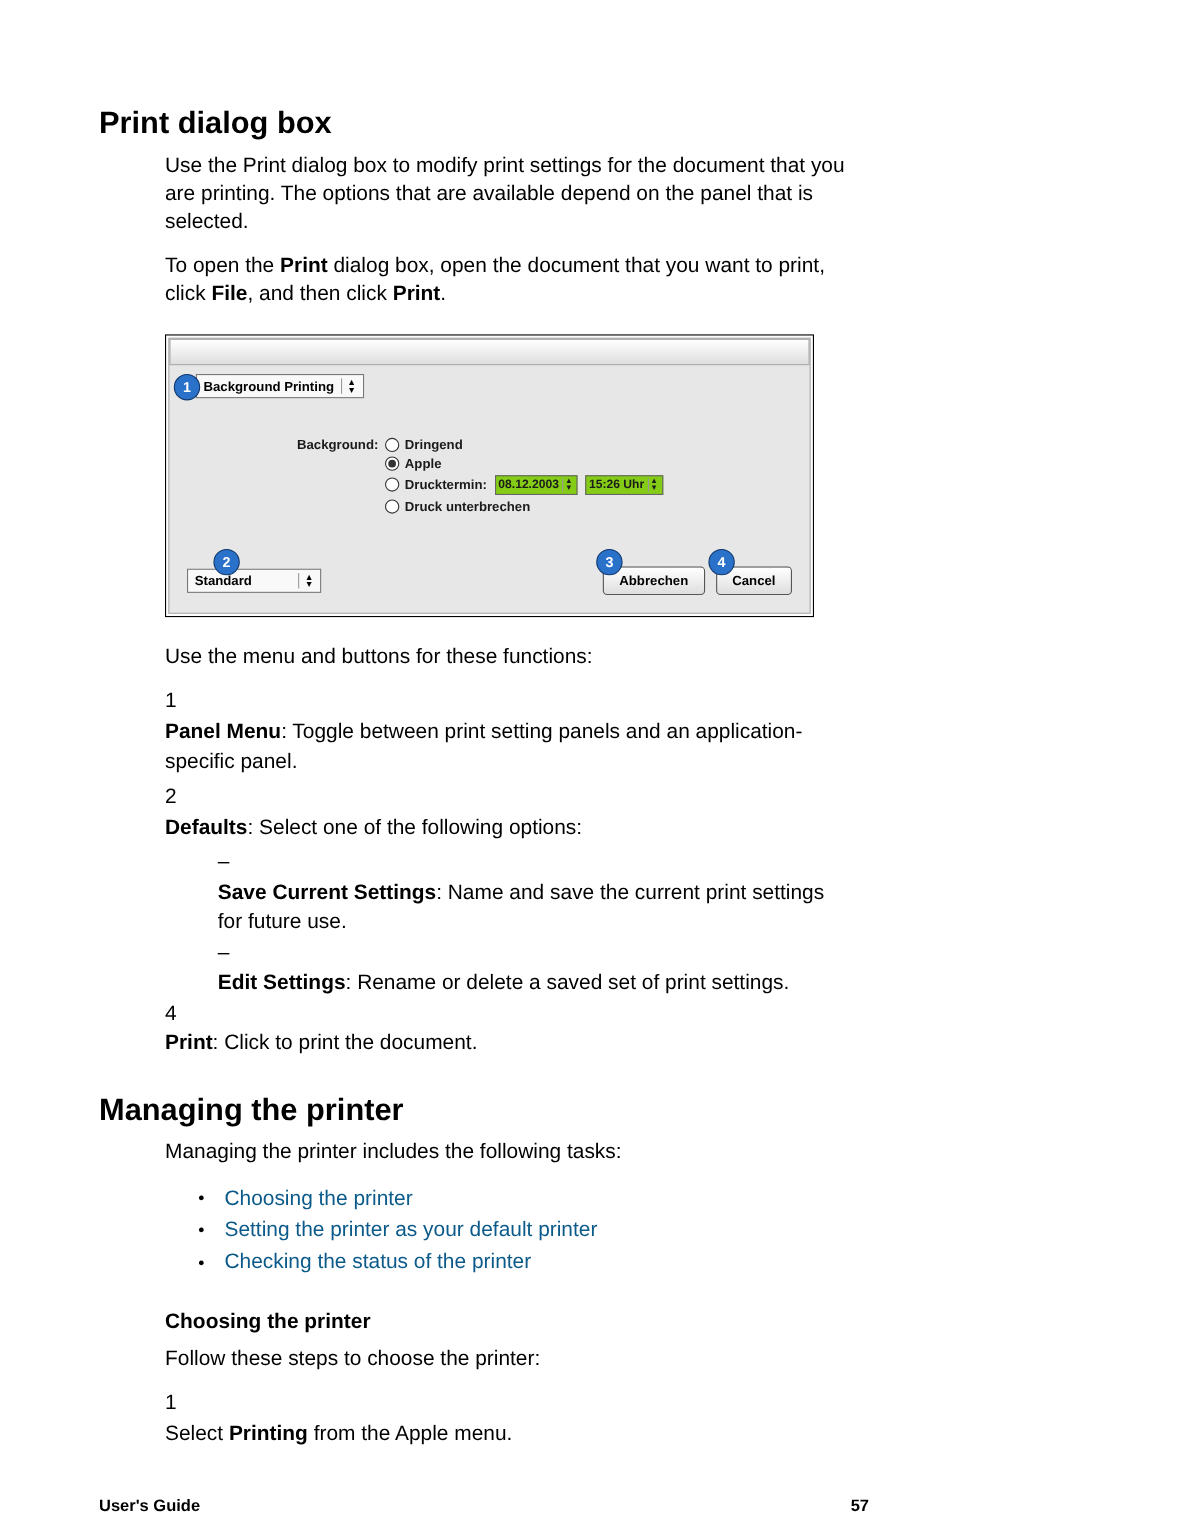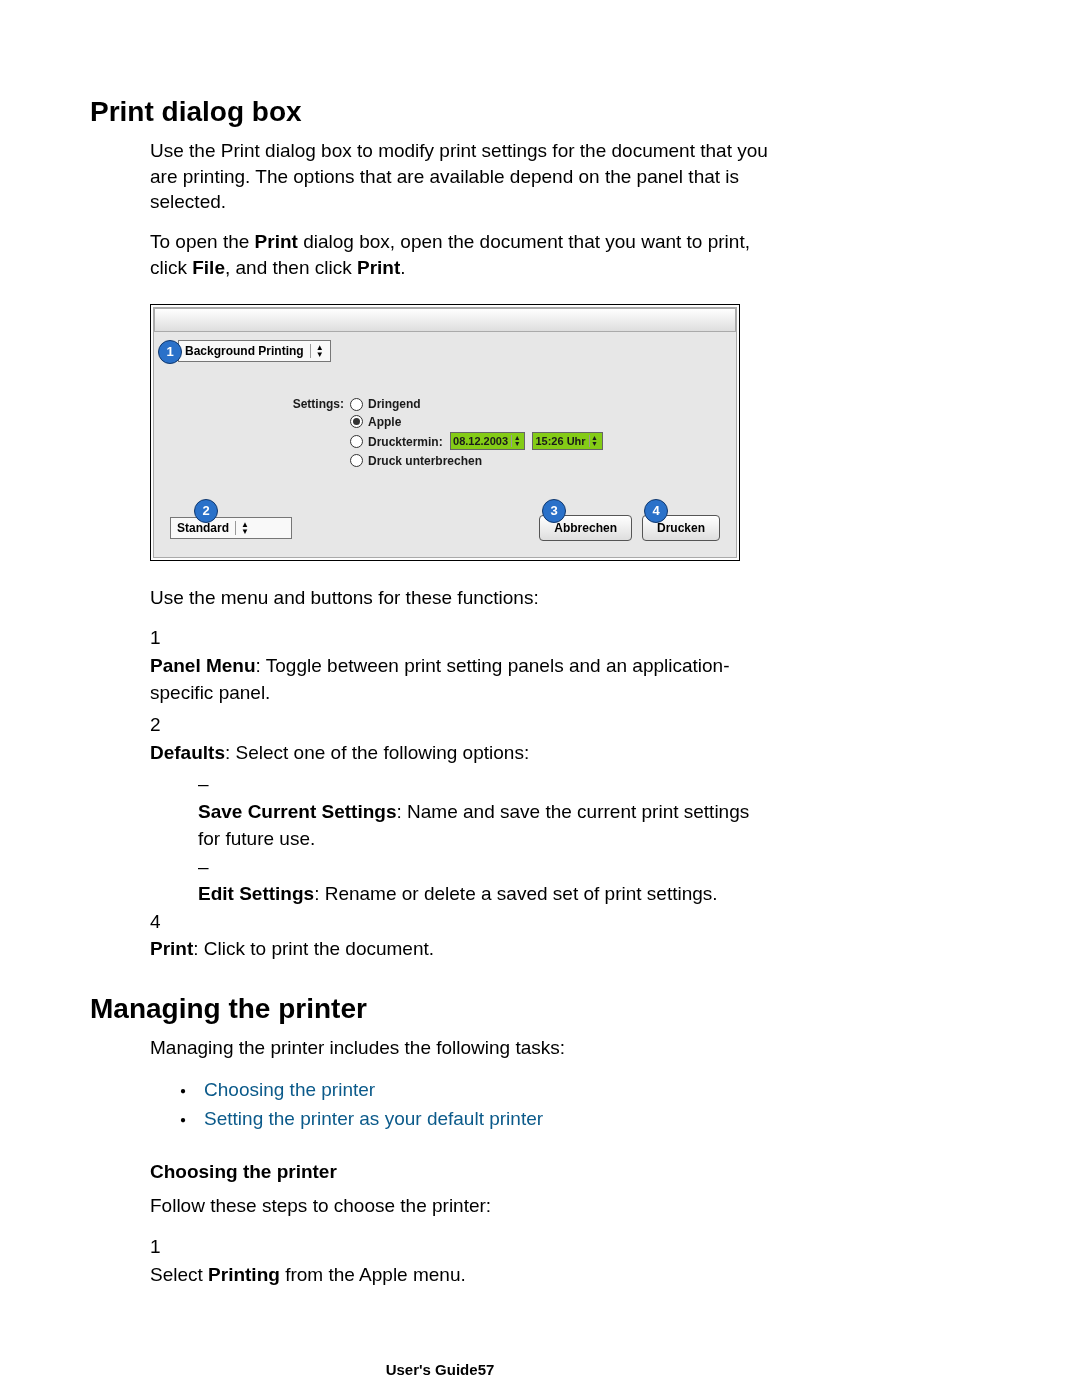--- a/index.html
+++ b/index.html
@@ -68,21 +68,21 @@
   }
   .link { color: #0b5a8a; }
   .footer {
     position: absolute;
     left: 90px;
     right: 90px;
     bottom: 55px;
     font-size: 15px;
     font-weight: bold;
     display: flex;
-    justify-content: center;
+    justify-content: space-between;
   }
 
   
   .dialog-wrap {
     margin: 24px 0 24px 60px;
     width: 590px;
   }
   .dialog-outer {
     border: 1px solid #000;
     background: #fdfdfd;
@@ -241,21 +241,21 @@
         <div style="position:relative; margin-bottom:6px;">
           <div class="panel-select">
             <span>Background Printing</span>
             <span class="arrows">▲<br>▼</span>
           </div>
         </div>
 
         <div class="form-area">
           <div style="height:10px"></div>
           <div class="form-row">
-            <div class="form-label">Settings:</div>
+            <div class="form-label">Background:</div>
             <div class="radio-col">
               <div class="radio-line"><span class="radio"></span><span class="rtxt">Dringend</span></div>
               <div class="radio-line"><span class="radio sel"></span><span class="rtxt">Apple</span></div>
               <div class="radio-line">
                 <span class="radio"></span><span class="rtxt">Drucktermin:</span>
                 <span class="spinner">
                     <span>08.12.2003</span>
                     <span class="sarrows">▲<br>▼</span>
                   </span>
                 <span class="spinner">
@@ -266,30 +266,30 @@
               <div class="radio-line"><span class="radio"></span><span class="rtxt">Druck unterbrechen</span></div>
             </div>
           </div>
         </div>
 
         <div class="callout" style="left:40px; bottom:34px;">2</div>
         <div class="callout" style="right:170px; bottom:34px;">3</div>
         <div class="callout" style="right:68px; bottom:34px;">4</div>
 
         <div class="bottom-bar">
-          <div class="panel-select" style="margin-left:0; width:110px; ">
+          <div class="panel-select" style="margin-left:0; width:110px; justify-content:space-between;">
             <span>Standard</span>
             <span class="arrows">▲<br>▼</span>
           </div>
           <div class="spacer"></div>
           <div class="btn">
               <span>Abbrechen</span>
             </div>
           <div class="btn">
-              <span>Drucken</span>
+              <span>Cancel</span>
             </div>
         </div>
       </div>
     </div>
   </div>
 
   <div class="indent">
     <p>Use the menu and buttons for these functions:</p>
   </div>
 
@@ -320,20 +320,21 @@
 
   <h2>Managing the printer</h2>
 
   <div class="indent">
     <p>Managing the printer includes the following tasks:</p>
   </div>
 
   <div class="bullet-list">
     <div class="bullet-item"><span class="link">Choosing the printer</span></div>
     <div class="bullet-item"><span class="link">Setting the printer as your default printer</span></div>
+    <div class="bullet-item"><span class="link">Checking the status of the printer</span></div>
   </div>
 
   <h3>Choosing the printer</h3>
 
   <div class="indent">
     <p>Follow these steps to choose the printer:</p>
   </div>
 
   <div class="num-list">
     <div class="num-item">

